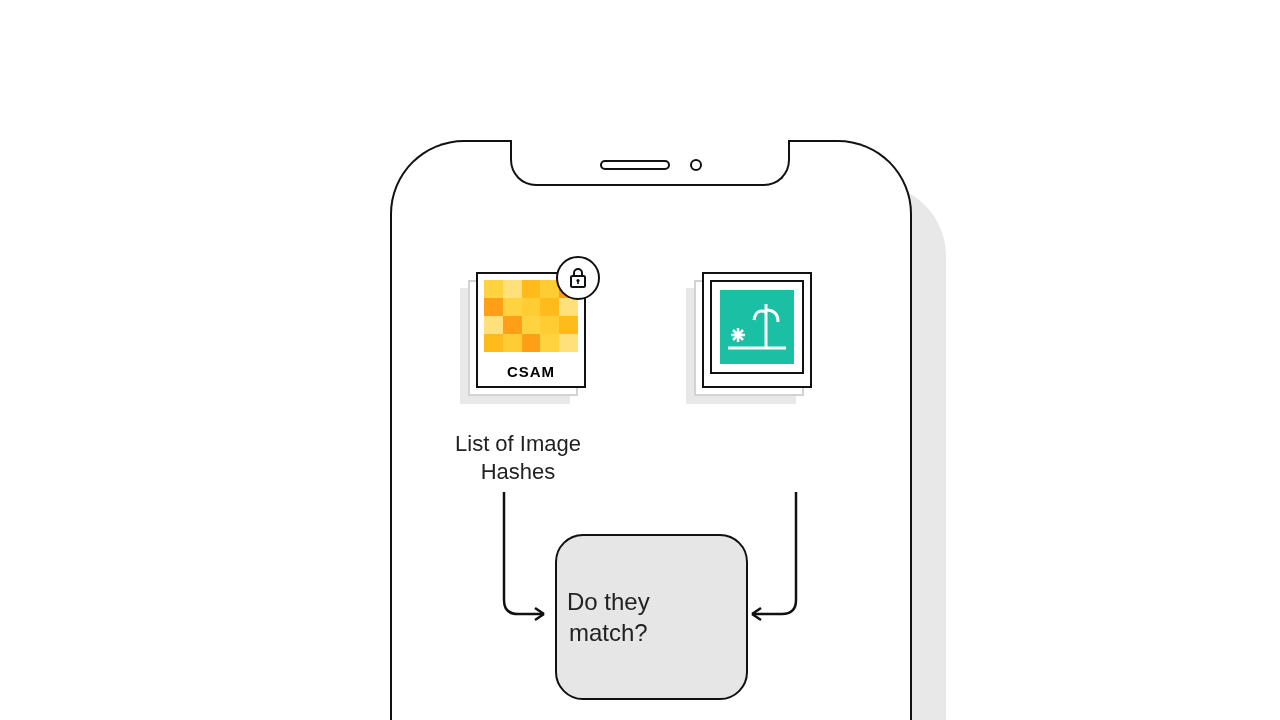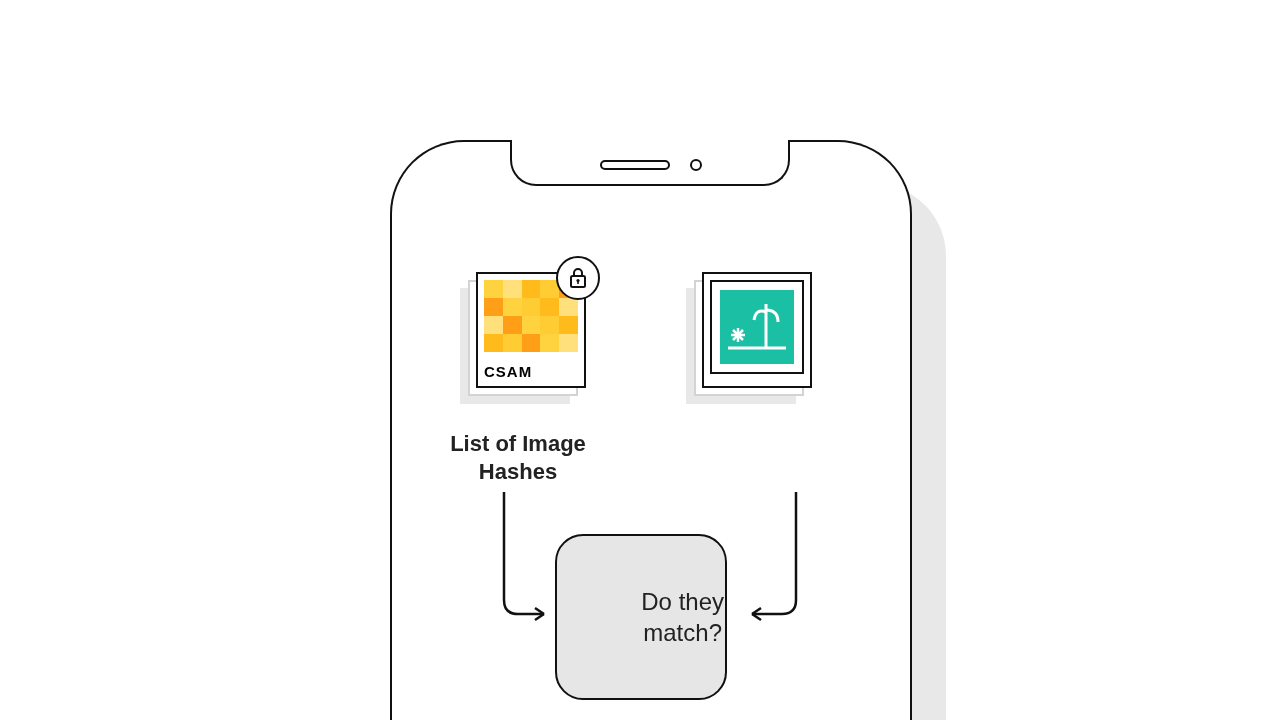--- a/index.html
+++ b/index.html
@@ -65,44 +65,44 @@
     width: 94px; height: 84px;
   }
 
   
   .mosaic {
     width: 94px; height: 72px;
     display: grid; grid-template-columns: repeat(5,1fr); grid-template-rows: repeat(4,1fr);
   }
   .mosaic div { }
   .mosaic .a{background:#ffd23f}.mosaic .b{background:#ffbb1c}.mosaic .c{background:#ff9f17}.mosaic .d{background:#ffe07a}.mosaic .e{background:#ffcc33}
-  .csam-label { position:absolute; left:24px; top: 92px; width:94px; font: 700 15px/1 Arial; letter-spacing:1px; }
+  .csam-label { position:absolute; left:24px; top: 92px; width:94px; text-align:center; font: 700 15px/1 Arial; letter-spacing:1px; }
 
   
   .userimg {
     position:absolute; left:24px; top:8px; width:94px; height:94px;
     background:#ffffff; border:2px solid #111;
     display:flex; align-items:center; justify-content:center;
   }
   .teal { width:74px; height:74px; background:#1bbfa4; position:relative; }
   .teal svg { position:absolute; inset:0; }
 
   
   .lock-badge {
     position:absolute; width:44px; height:44px; border:2px solid #111; border-radius:50%;
     background:#fff; display:flex; align-items:center; justify-content:center;
   }
 
   .caption { position:absolute; width:200px; text-align:center; font: 400 22px/1.25 -apple-system, Arial; color:#222; }
 
   .match-box {
-    position:absolute; left:555px; top:534px; width:172px; height:166px;
+    position:absolute; left:555px; top:534px; width:193px; height:166px;
     background:#e6e6e6; border:2px solid #111; border-radius:28px;
-    display:flex; align-items:center; justify-content:flex-end; text-align:center;
-    font: 400 24px/1.3 -apple-system, Arial; color:#222; padding: 0 1px;
+    display:flex; align-items:center; justify-content:flex-start; text-align:center;
+    font: 400 24px/1.3 -apple-system, Arial; color:#222; padding: 0 10px;
   }
 
   
   .arrow { position:absolute; }
   .arrow svg { overflow: visible; }
 
 </style>
 </head>
 <body>
 
@@ -169,21 +169,21 @@
             <line x1="18" y1="38" x2="18" y2="52"></line>
             <line x1="11" y1="45" x2="25" y2="45"></line>
             <line x1="13" y1="40" x2="23" y2="50"></line>
             <line x1="23" y1="40" x2="13" y2="50"></line>
           </g>
         </svg>
       </div>
     </div>
   </div>
 
-  <div class="caption" style="left:418px; top:430px; white-space:pre-line;font-weight:bold;">List of Image
+  <div class="caption" style="left:418px; top:430px; white-space:pre-line;">List of Image
 Hashes</div>
 
   <div class="match-box">
     <span style="white-space:pre-line;">Do they
 match?</span>
   </div>
 
   <div class="arrow" style="left:490px; top:492px;">
     <svg width="80" height="140">
       <path d="M14 0 L14 108 Q14 122 28 122 L54 122" fill="none" stroke="#111" stroke-width="2.5"></path>

